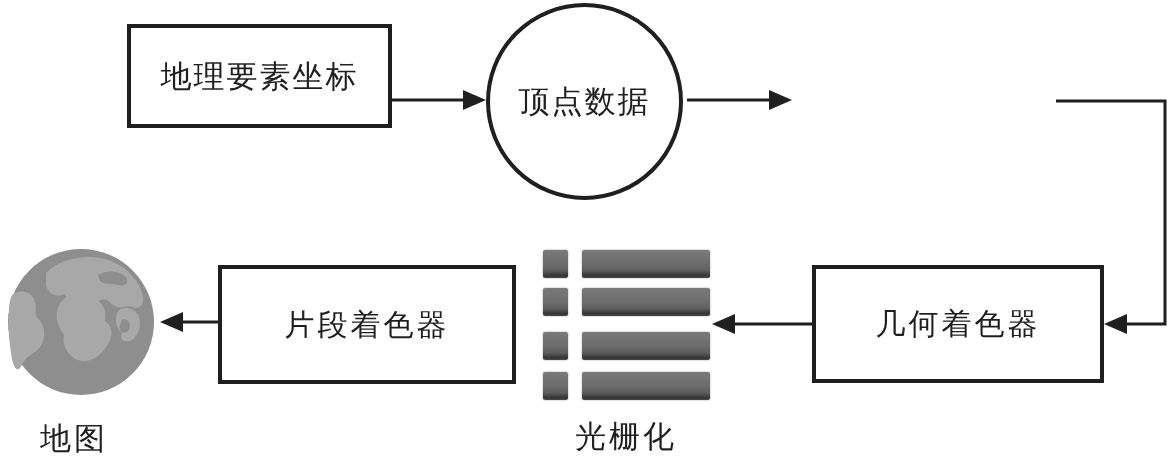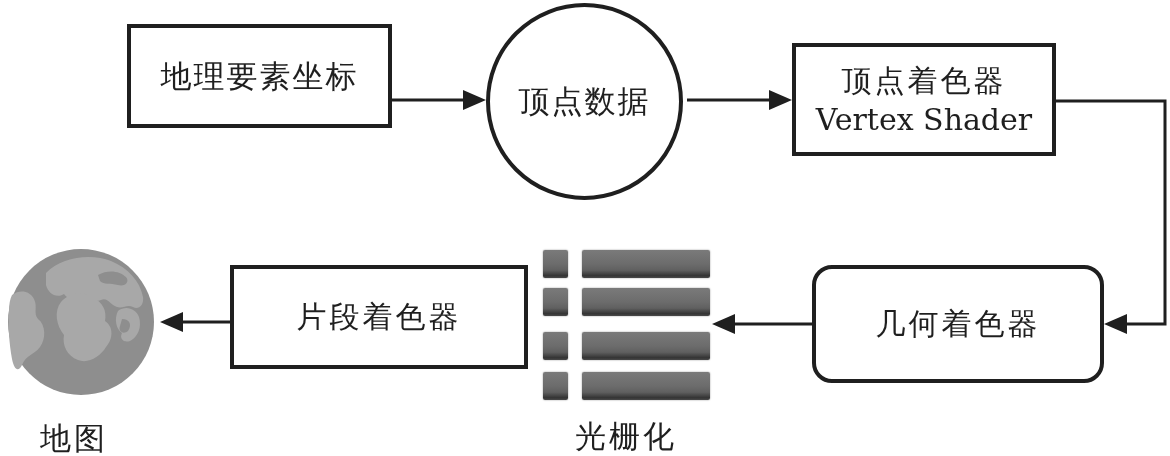--- a/index.html
+++ b/index.html
@@ -23,22 +23,22 @@
   }
   .single-label{font-size:31px;letter-spacing:2px;line-height:1.1;}
   .cn-line{font-size:30px;letter-spacing:3px;line-height:40px;}
   .en-line{font-size:30px;line-height:38px;}
   #box-geo-coords{left:127px;top:24px;width:265px;height:104px;}
   #circle-vertex-data{
     left:486px;top:3px;width:197px;height:197px;
     border-radius:50%;
   }
   #box-vertex-shader{left:792px;top:43px;width:264px;height:113px;}
-  #box-geometry-shader{left:812px;top:265px;width:292px;height:118px;border-radius:20px;}
-  #box-fragment-shader{left:230px;top:265px;width:298px;height:104px;}
+  #box-geometry-shader{left:812px;top:265px;width:292px;height:118px;}
+  #box-fragment-shader{left:218px;top:265px;width:298px;height:119px;}
   
   #raster{position:absolute;left:543px;top:250px;width:167px;height:151px;}
   .raster-row{position:absolute;left:0;width:167px;height:28px;}
   .raster-row:nth-child(1){top:0;}
   .raster-row:nth-child(2){top:38px;}
   .raster-row:nth-child(3){top:82px;}
   .raster-row:nth-child(4){top:122px;}
   .raster-square,.raster-bar{
     position:absolute;top:0;height:28px;
     background:linear-gradient(180deg,#7a7a7a 0%,#6c6c6c 50%,#606060 72%,#343434 92%,#4a4a4a 100%);
@@ -89,24 +89,20 @@
   </svg>
 
   <div class="node-box" id="box-geo-coords">
     <span class="single-label">地理要素坐标</span>
   </div>
 
   <div class="node-box" id="circle-vertex-data">
     <span class="single-label">顶点数据</span>
   </div>
 
-  <div class="node-box" id="box-vertex-shader">
-    <span class="cn-line">顶点着色器</span>
-    <span class="en-line">Vertex Shader</span>
-  </div>
 
   <div class="node-box" id="box-geometry-shader">
     <span class="cn-line">几何着色器</span>
   </div>
 
   <div id="raster">
     <div class="raster-row">
       <div class="raster-square"></div>
       <div class="raster-bar"></div>
     </div>

